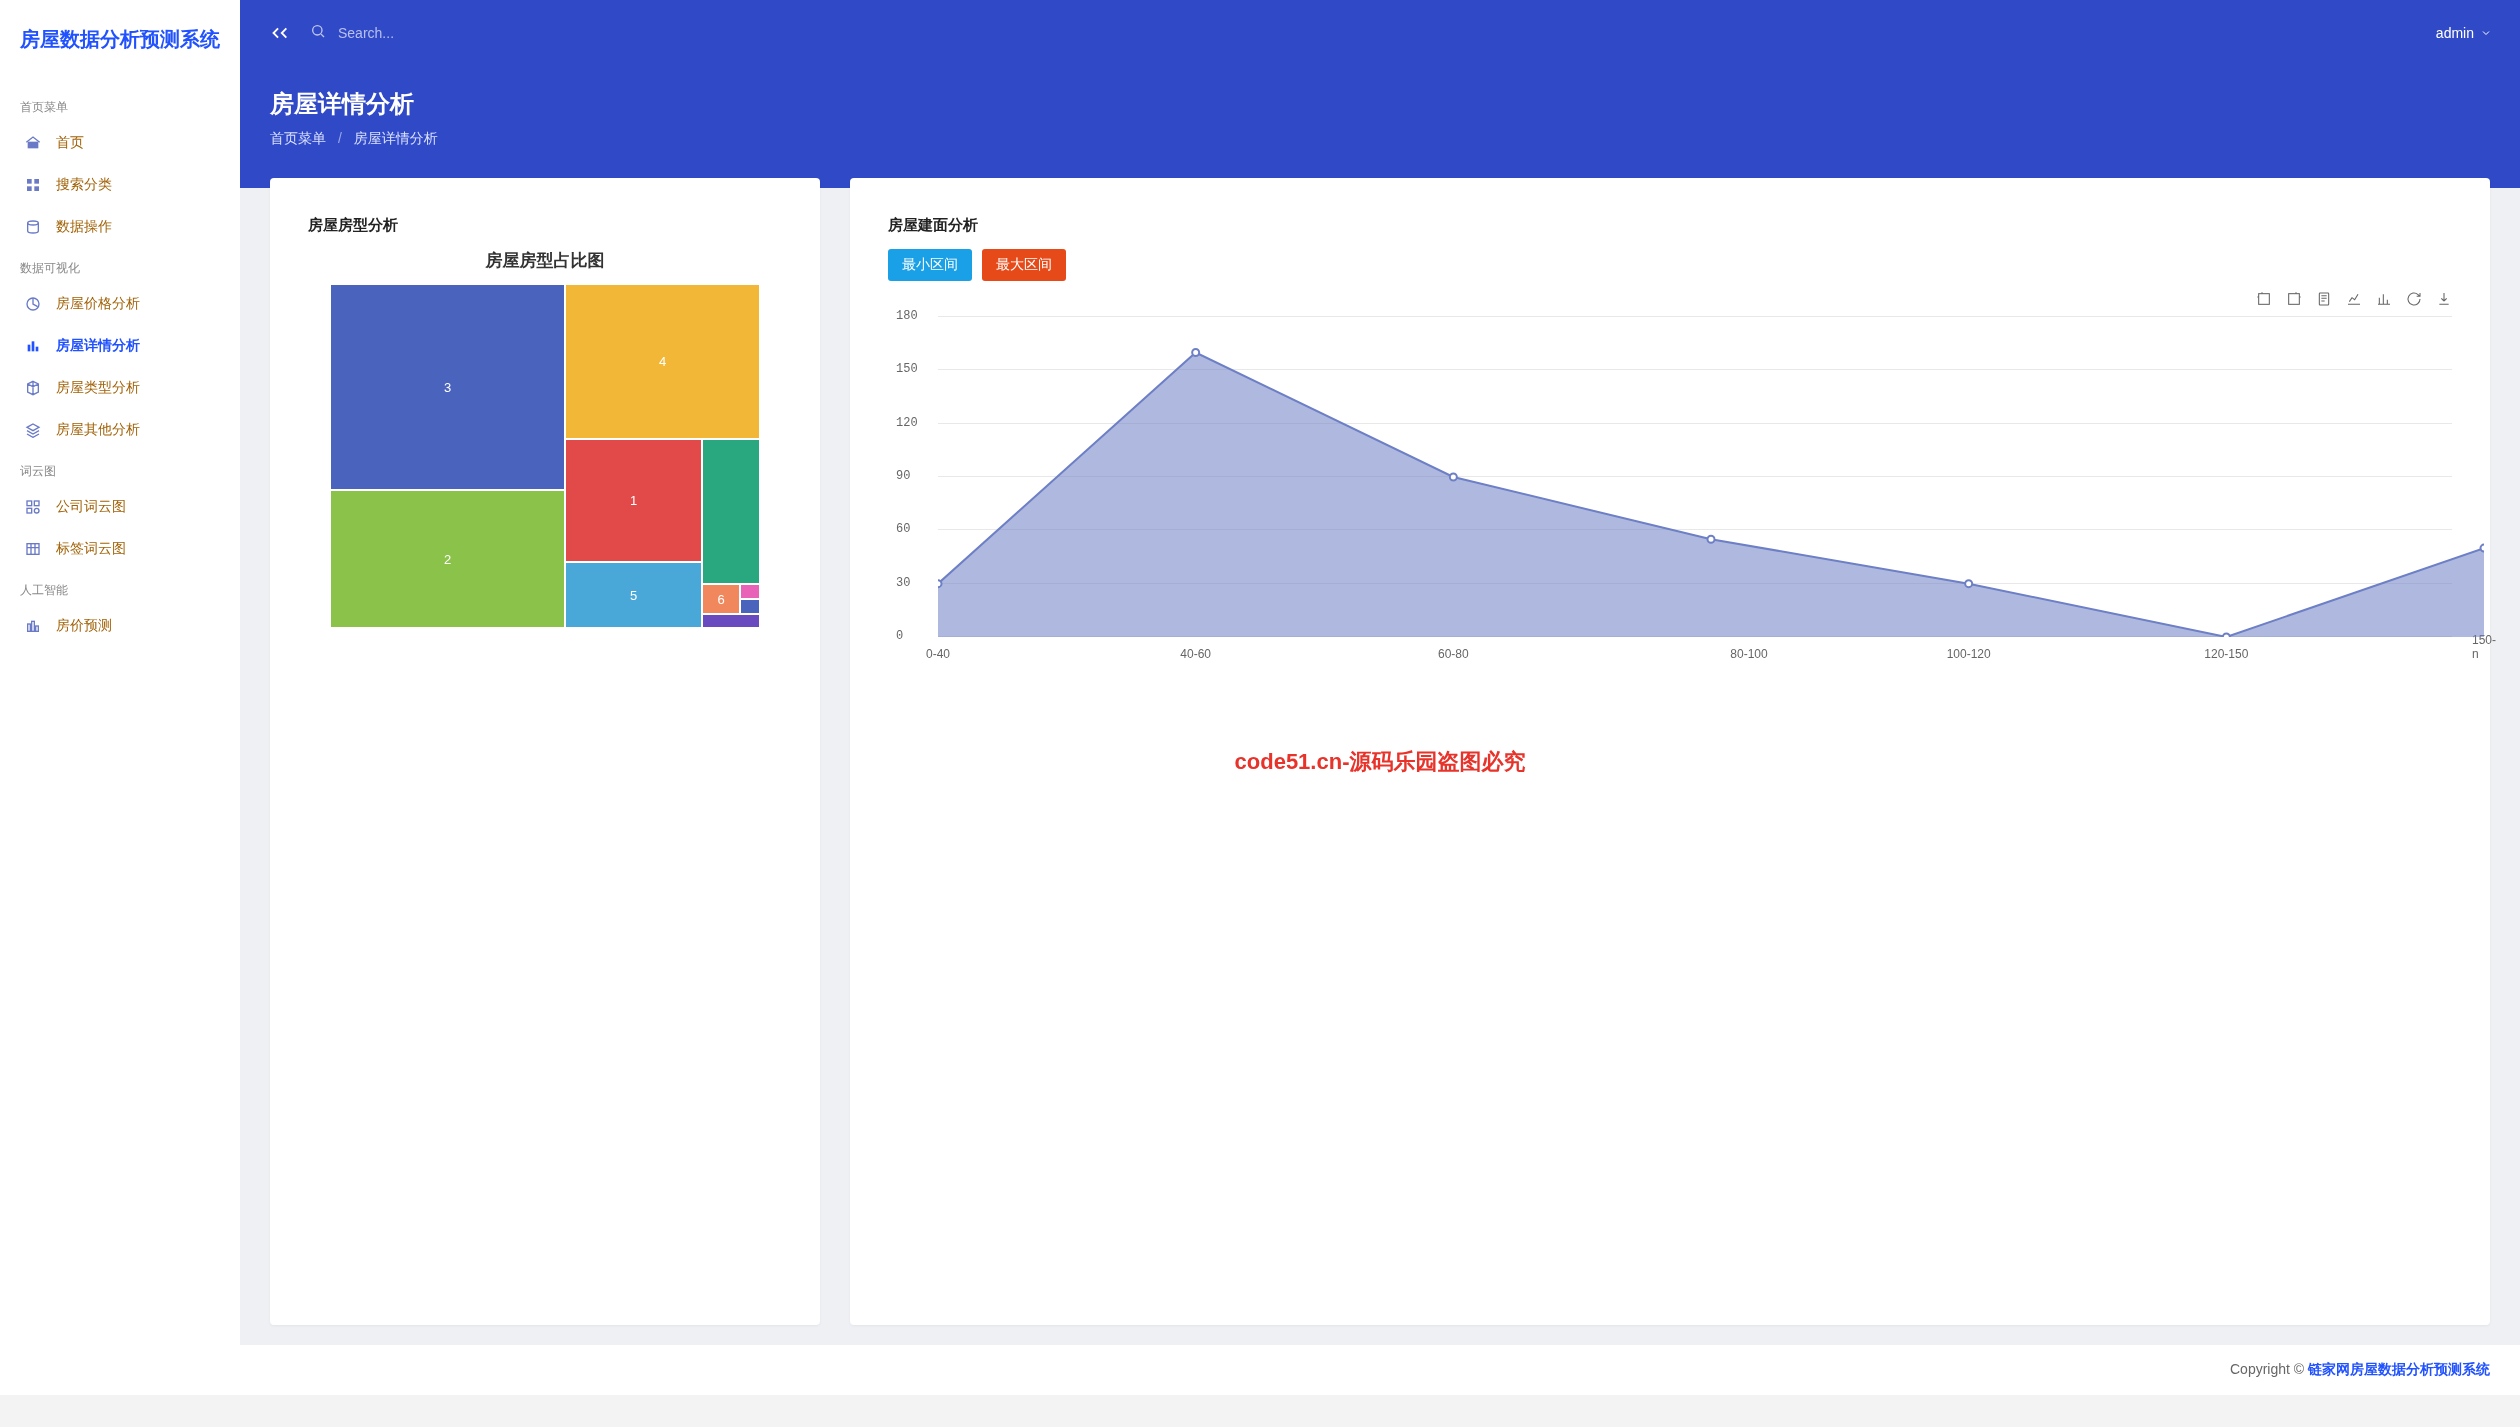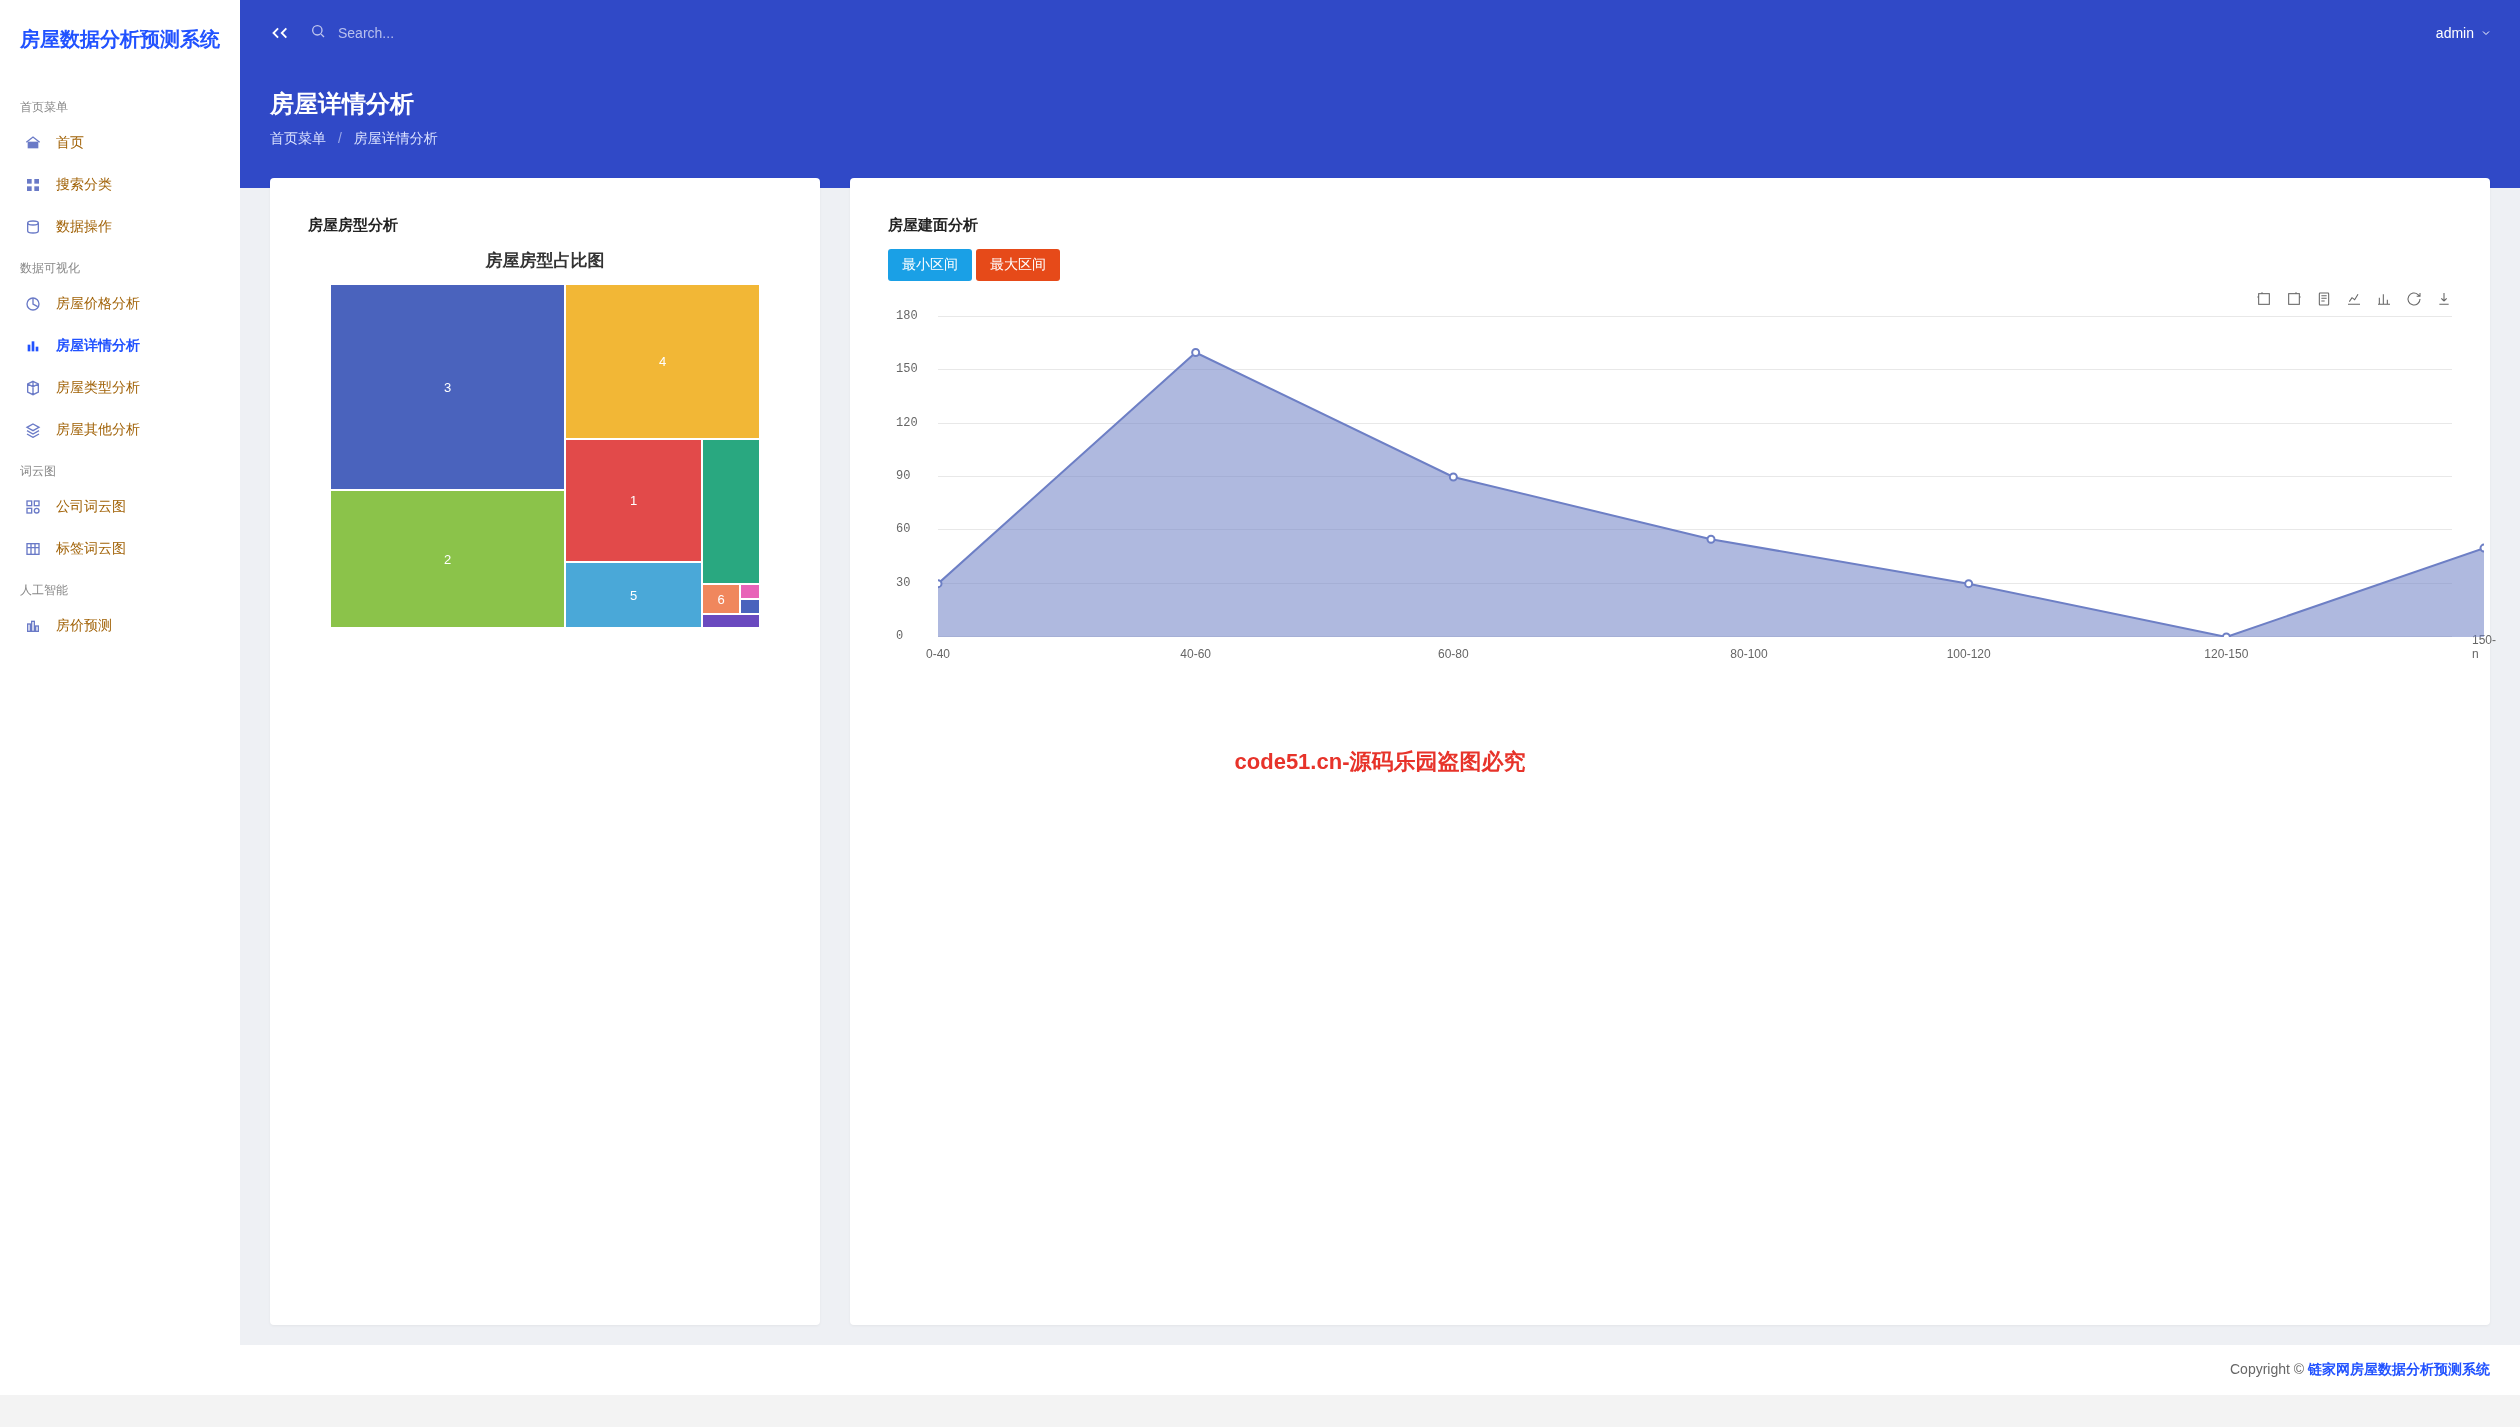--- a/index.html
+++ b/index.html
@@ -25,21 +25,21 @@
 .breadcrumb { color: #dbe2ff; font-size: 14px; }
 .breadcrumb .sep { margin: 0 8px; color: #9aa8e8; }
 .content { flex: 1; padding: 0 30px 20px; margin-top: -10px; display: flex; gap: 30px; }
 .card { background: #fff; border-radius: 4px; padding: 38px; box-shadow: 0 1px 3px rgba(0,0,0,.05); }
 .card-left { flex: 0 0 550px; }
 .card-right { flex: 1; }
 .card-title { font-size: 15px; font-weight: 700; color: #222; margin-bottom: 14px; }
 .treemap-title { text-align:center; font-size:17px; font-weight:700; color:#333; margin: 4px 0 12px; }
 .treemap { position:relative; width:430px; height:344px; margin:0 auto; }
 .tm-cell { position:absolute; display:flex; align-items:center; justify-content:center; color:#fff; font-size:13px; box-sizing:border-box; border:1px solid #fff; }
-.btn-group { display:flex; gap:4px; margin-bottom:10px; }
+.btn-group { display:flex; gap:10px; margin-bottom:10px; }
 .ibtn { border:none; color:#fff; font-size:14px; padding:7px 14px; border-radius:3px; cursor:pointer; }
 .ibtn-min { background:#1aa0e6; }
 .ibtn-max { background:#e64a19; }
 .toolbar { display:flex; gap:14px; justify-content:flex-end; color:#777; margin-bottom:6px; }
 .toolbar .ticon { cursor:pointer; }
 .chart { position:relative; height:360px; padding-left:50px; padding-bottom:40px; }
 .plot { position:relative; width:100%; height:100%; }
 .ygrid{ position:absolute;left:0;right:0;border-top:1px solid #e8e8e8;font-size:12px;color:#666;}
 .ygrid span{ position:absolute;left:-42px;top:-8px;font-family:Liberation Mono, monospace;}
 .xlab{ position:absolute;bottom:-24px;font-size:12px;color:#666;transform:translateX(-50%);}

